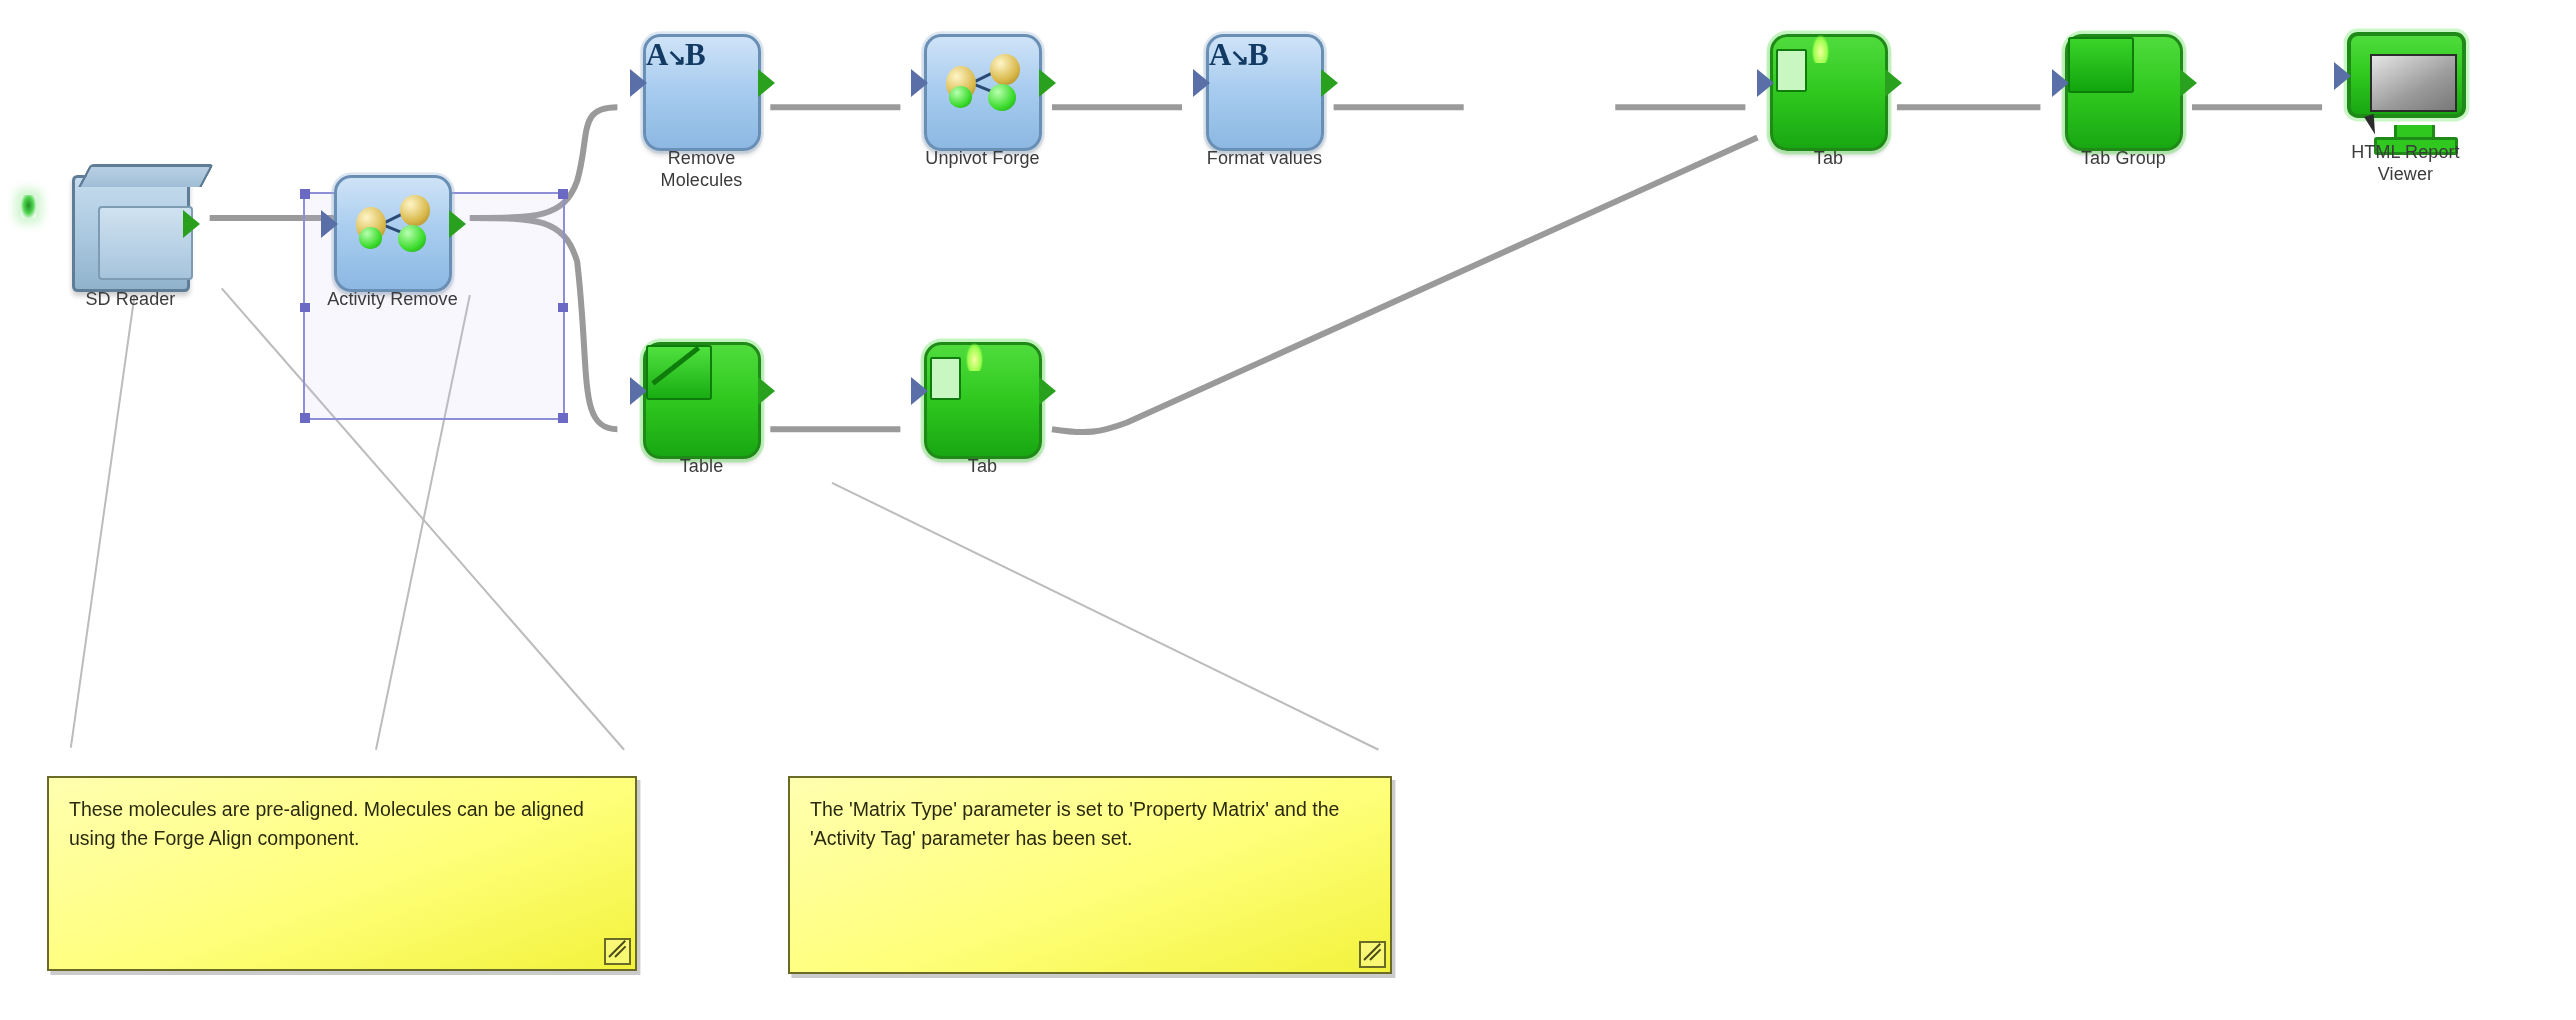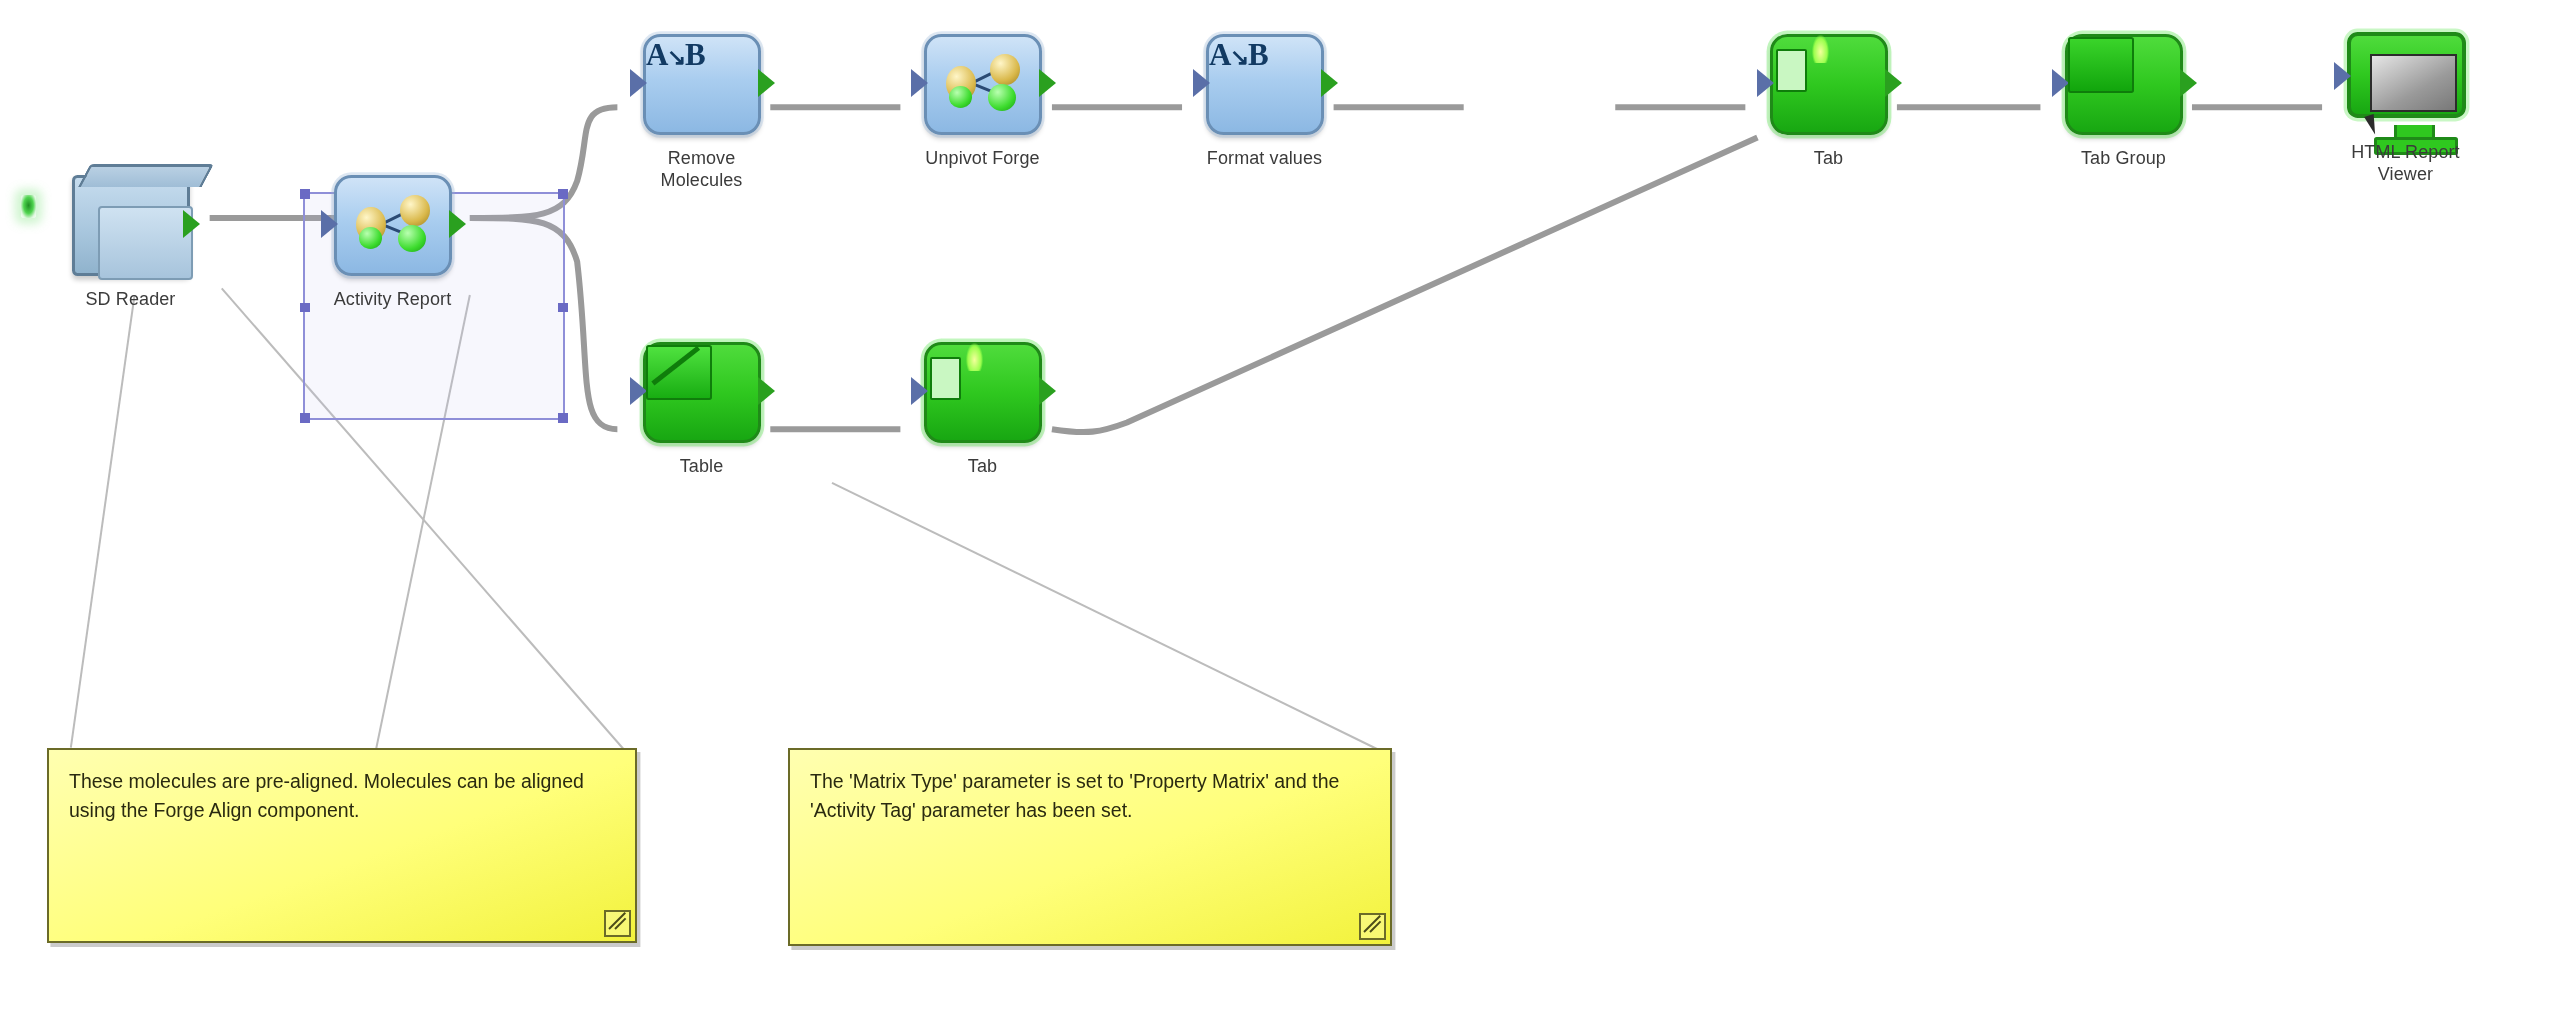--- a/index.html
+++ b/index.html
@@ -11,21 +11,21 @@
   #canvas{position:absolute;inset:0;background:#ffffff;}
   #wires{position:absolute;left:0;top:0;width:2576px;height:1020px;pointer-events:none;}
 
   
   .node{position:absolute;}
   .node-body{
     position:relative;width:141px;height:114px;
     display:flex;align-items:center;justify-content:center;
   }
   .nbox{
-    position:absolute;left:12px;top:6.7px;width:118px;height:101px;
+    position:absolute;left:12px;top:6.7px;width:118px;height:117px;
     border-radius:17.4px;
     box-sizing:border-box;
   }
   
   .nbox.blue{
     background:linear-gradient(180deg,#cfe3f7 0%,#a9cdef 45%,#8cb8e3 100%);
     border:3.4px solid #6a8fb5;
     box-shadow:0 0 0 2.7px rgba(160,190,220,.35), 0 3.4px 5.4px rgba(0,0,0,.18);
   }
   
@@ -138,21 +138,21 @@
   }
   .sel-handle{position:absolute;width:9.4px;height:9.4px;background:#6a6ac4;}
 
   
   .annotation{
     position:absolute;box-sizing:border-box;
     background:linear-gradient(160deg,#ffffb0 0%,#ffff7a 55%,#f2f23c 100%);
     border:2px solid #6b6b28;
     box-shadow:3.4px 4px 0 rgba(140,140,140,.45);
     padding:17.4px 17.4px 13.4px 20px;
-    font-size:19.5px;line-height:1.45;color:#2a2a10;
+    font-size:19.5px;line-height:1.45;color:#2a2a10;margin-top:28px;
   }
   .anno-resize{
     position:absolute;right:4px;bottom:4px;width:23px;height:23px;
     border:2px solid #6b6b28;background:rgba(255,255,190,.4);
   }
   .anno-resize:before{
     content:"";position:absolute;left:2.7px;top:16px;width:23px;height:2px;
     background:#4a4a18;transform:rotate(-45deg);transform-origin:left center;
   }
   .anno-resize:after{
@@ -219,21 +219,21 @@
           <div class="mlink" style="left:17.4px;top:29.5px;width:38px;transform:rotate(22deg)"></div>
           <div class="mol y" style="left:0px;top:9.4px;width:29.5px;height:35px"></div>
           <div class="mol g" style="left:2.7px;top:29.5px;width:23px;height:21.5px"></div>
           <div class="mol y" style="left:44px;top:-2.7px;width:29.5px;height:31px"></div>
           <div class="mol g" style="left:42px;top:27px;width:28px;height:27px"></div>
         </div>
       </div>
       <div class="port in"></div>
       <div class="port out"></div>
     </div>
-    <div class="node-label">Activity Report</div>
+    <div class="node-label">Activity Remove</div>
   </div>
 
   <div class="node" style="left:631px;top:27px">
     <div class="node-body">
       <div class="nbox blue">
         <span class="glyph glyph-ab">A<span style="font-size:23px">↘</span>B</span>
       </div>
       <div class="port in"></div>
       <div class="port out"></div>
     </div>

